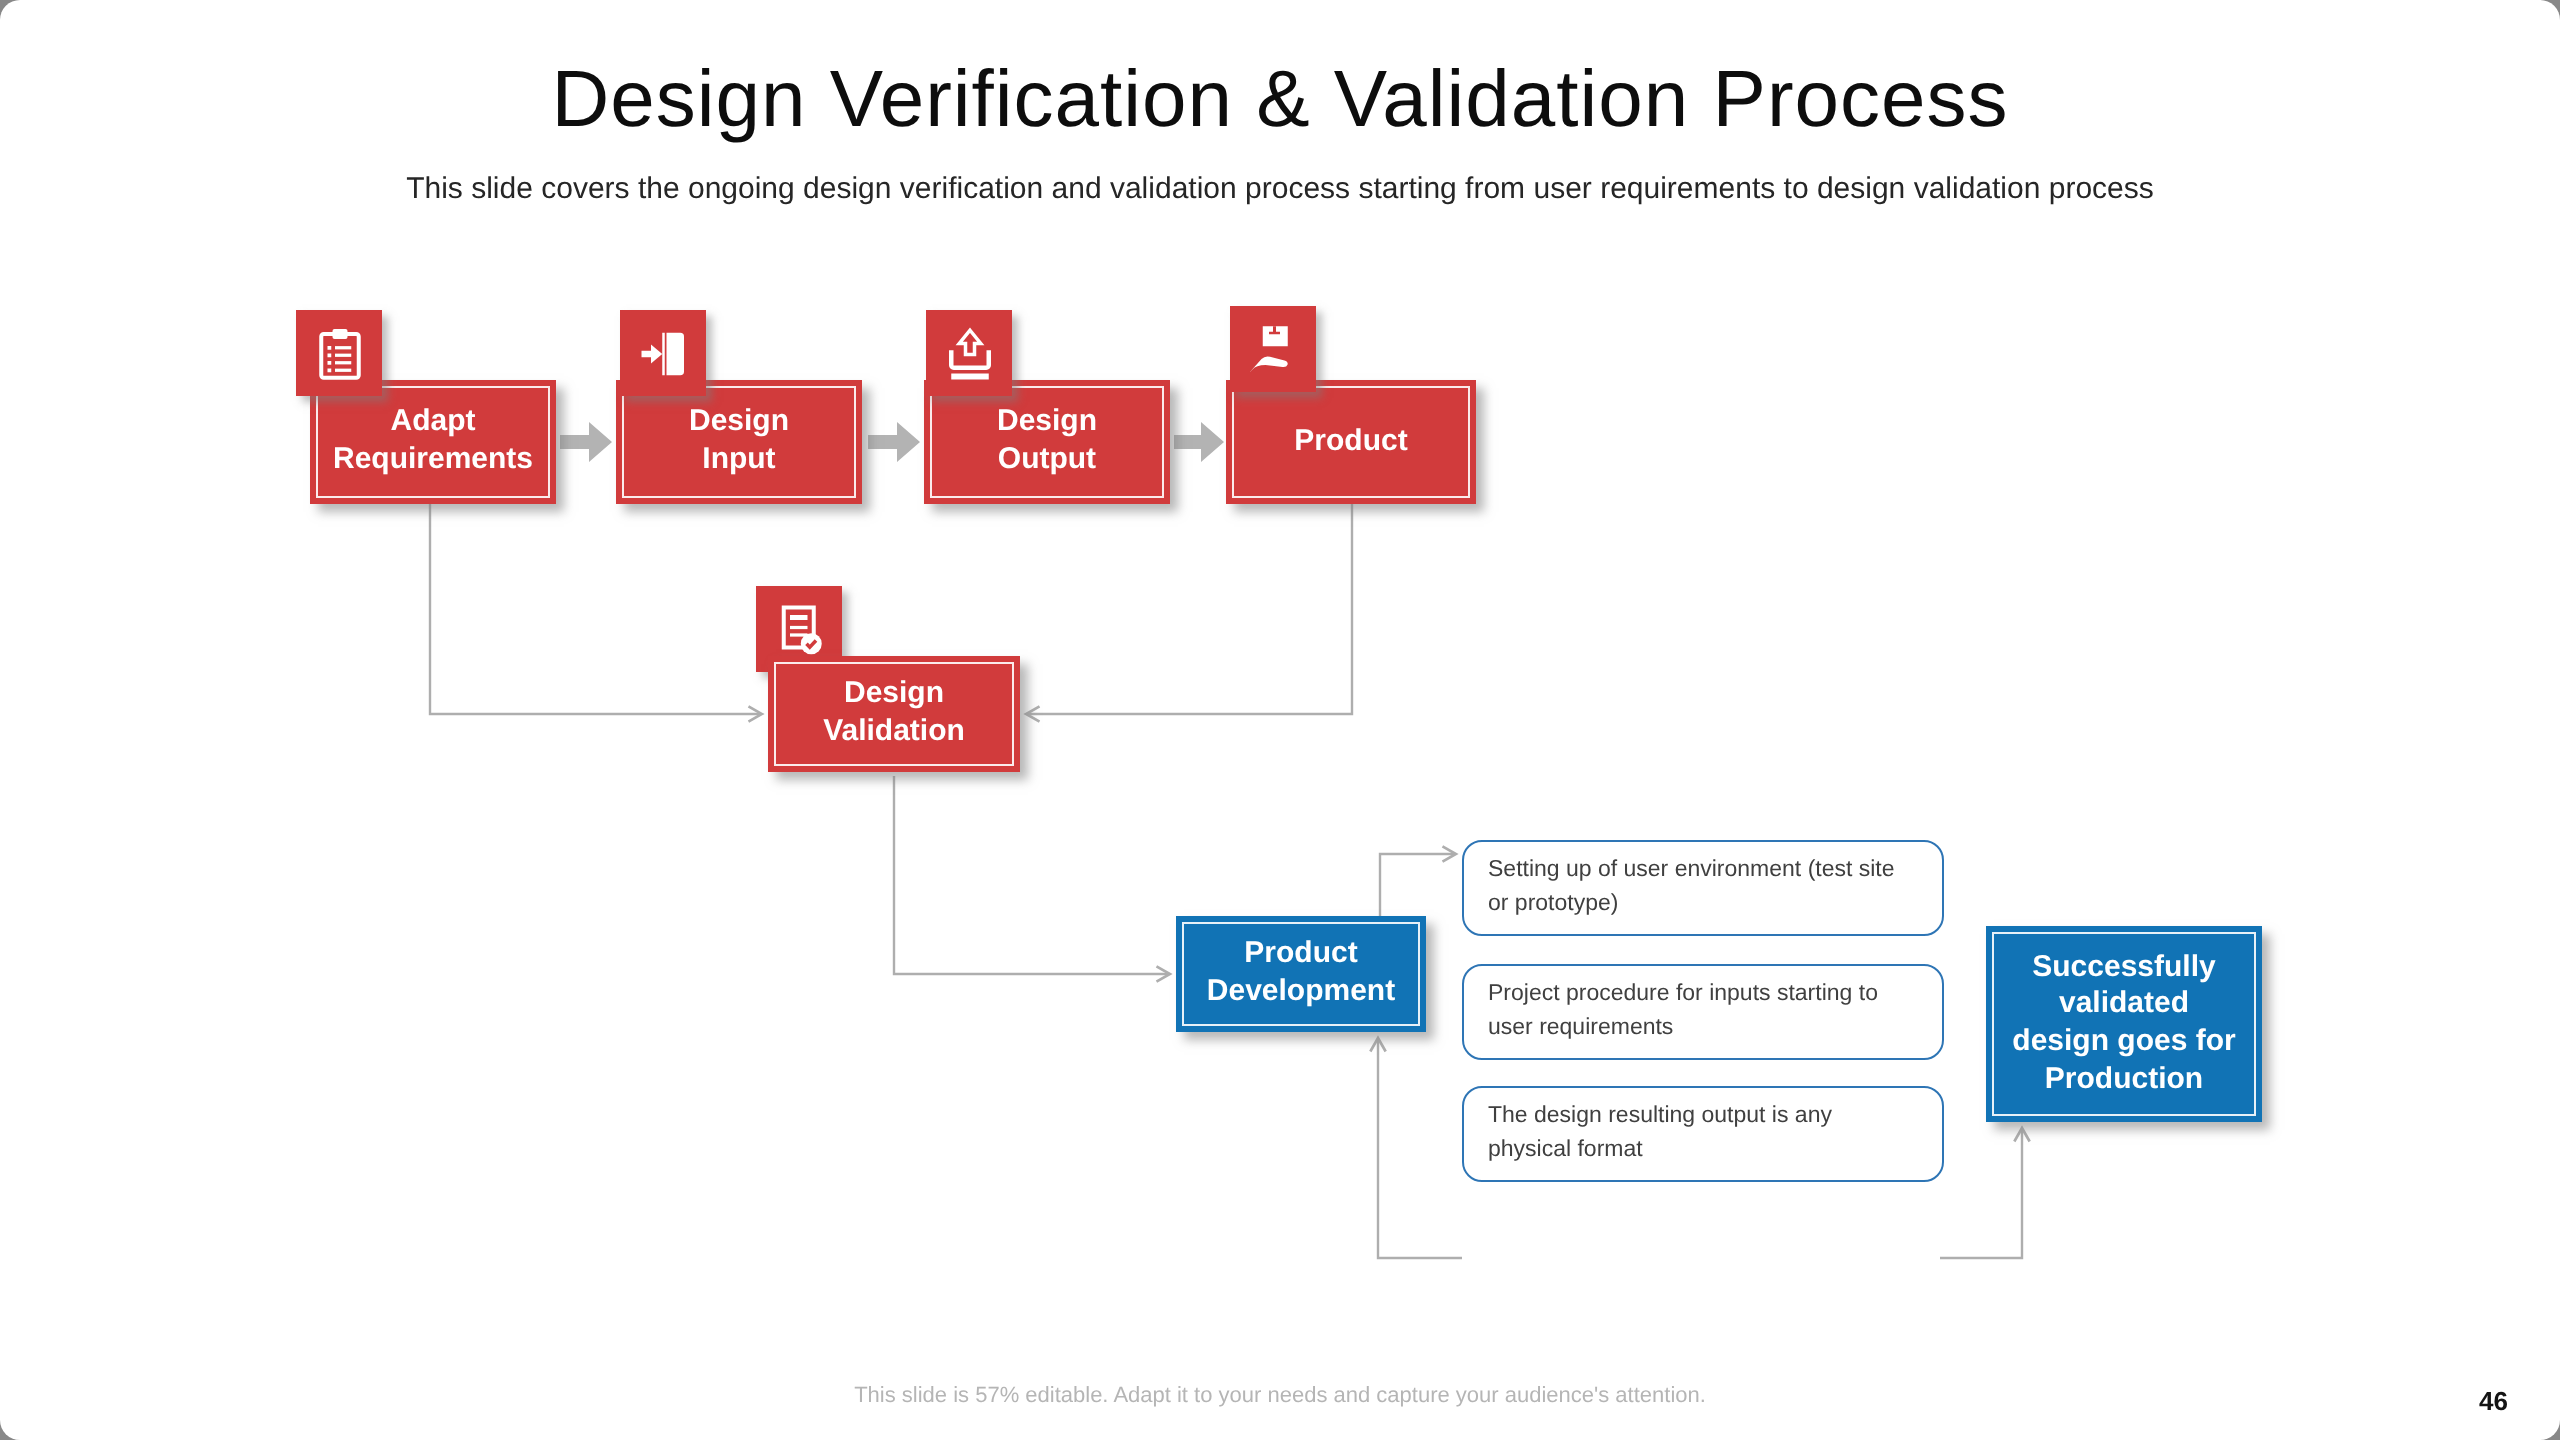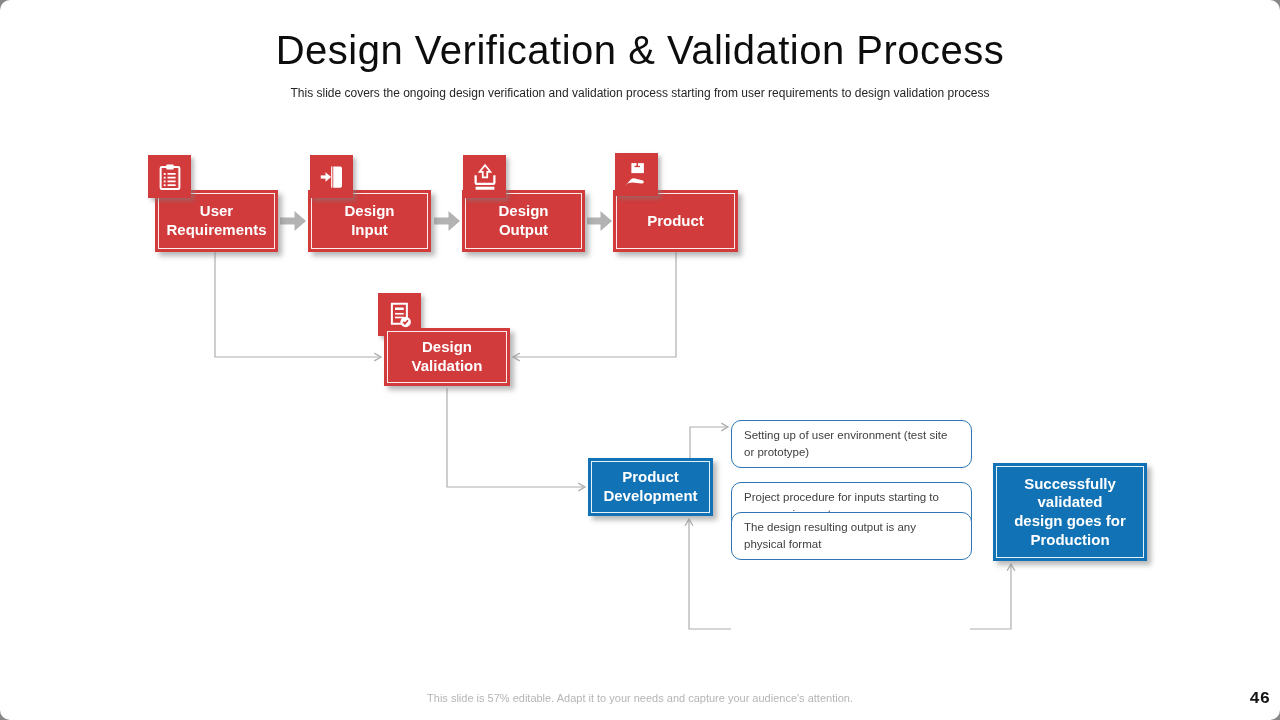--- a/index.html
+++ b/index.html
@@ -6,21 +6,21 @@
   .slide {
     position:relative; width:1280px; height:720px; background:#ffffff;
     font-family:"Liberation Sans", sans-serif; overflow:hidden;border-radius:10px;
   }
   .title {
     position:absolute; top:28px; left:0; width:100%; text-align:center;
     font-size:40px; font-weight:400; color:#0d0d0d; letter-spacing:.5px; margin:0;
   }
   .subtitle {
     position:absolute; top:86px; left:0; width:100%; text-align:center;
-    font-size:12px; color:#262626; margin:0;
+    font-size:15px; color:#262626; margin:0;
   }
   .connectors { position:absolute; left:0; top:0; width:1280px; height:720px; }
   .pbox {
     position:absolute; display:flex; align-items:center; justify-content:center;
     text-align:center; color:#fff; font-weight:bold; font-size:15px; line-height:1.25;
     box-shadow:4px 4px 5px rgba(125,125,125,.55);
   }
   .pbox::before {
     content:""; position:absolute; inset:3px; border:1px solid rgba(255,255,255,.9);
     pointer-events:none;
@@ -37,21 +37,21 @@
     position:absolute; left:731px; width:241px; height:48px; box-sizing:border-box;
     border:1px solid #2e75b5; border-radius:10px; background:#fff;
     display:flex; align-items:center; padding:15px 12px;
     font-size:11.5px; line-height:1.45; color:#404040;
   }
   .footer {
     position:absolute; bottom:16px; left:0; width:100%; text-align:center;
     font-size:11px; color:#b5b5b5;
   }
   .pagenum {
-    position:absolute; right:10px; bottom:12px; font-size:17px; font-weight:bold; color:#141414;font-family:Liberation Mono, monospace;
+    position:absolute; right:26px; bottom:12px; font-size:13px; font-weight:bold; color:#141414;
   }
 </style>
 </head>
 <body>
 
 <div class="slide">
 
   <h1 class="title">Design Verification &amp; Validation Process</h1>
   <p class="subtitle">This slide covers the ongoing design verification and validation process starting from user requirements to design validation process</p>
 
@@ -72,21 +72,21 @@
     </g>
 
     <g fill="#b3b3b3">
       <path d="M280 217.5 h14.5 v-6.5 L306 221 l-11.5 10 v-6.5 h-14.5 z"></path>
       <path d="M434 217.5 h14.5 v-6.5 L460 221 l-11.5 10 v-6.5 h-14.5 z"></path>
       <path d="M587 217.5 h13.5 v-6.5 L612 221 l-11.5 10 v-6.5 h-13.5 z"></path>
     </g>
   </svg>
 
   <div class="pbox red" style="left:155px;top:190px;width:123px;height:62px">
-    <span>User
+    <span>Adapt
 Requirements</span>
   </div>
   <div class="pbox red" style="left:308px;top:190px;width:123px;height:62px">
     <span>Design
 Input</span>
   </div>
   <div class="pbox red" style="left:462px;top:190px;width:123px;height:62px">
     <span>Design
 Output</span>
   </div>
@@ -149,33 +149,33 @@
   <div class="pbox red" style="left:384px;top:328px;width:126px;height:58px">
     <span>Design
 Validation</span>
   </div>
 
   <div class="pbox blue" style="left:588px;top:458px;width:125px;height:58px">
     <span>Product
 Development</span>
   </div>
 
-  <div class="pbox blue" style="left:993px;top:463px;width:154px;height:98px">
+  <div class="pbox blue" style="left:993px;top:463px;width:138px;height:98px">
     <span>Successfully
 validated
 design goes for
 Production</span>
   </div>
 
   <div class="note" style="top:420px">
     <span>Setting up of user environment (test site or prototype)</span>
   </div>
   <div class="note" style="top:482px">
     <span>Project procedure for inputs starting to user requirements</span>
   </div>
-  <div class="note" style="top:512px">
+  <div class="note" style="top:543px">
     <span>The design resulting output is any physical format</span>
   </div>
 
   <div class="footer">This slide is 57% editable. Adapt it to your needs and capture your audience's attention.</div>
   <div class="pagenum">46</div>
 
 </div>
 
 </body></html>

